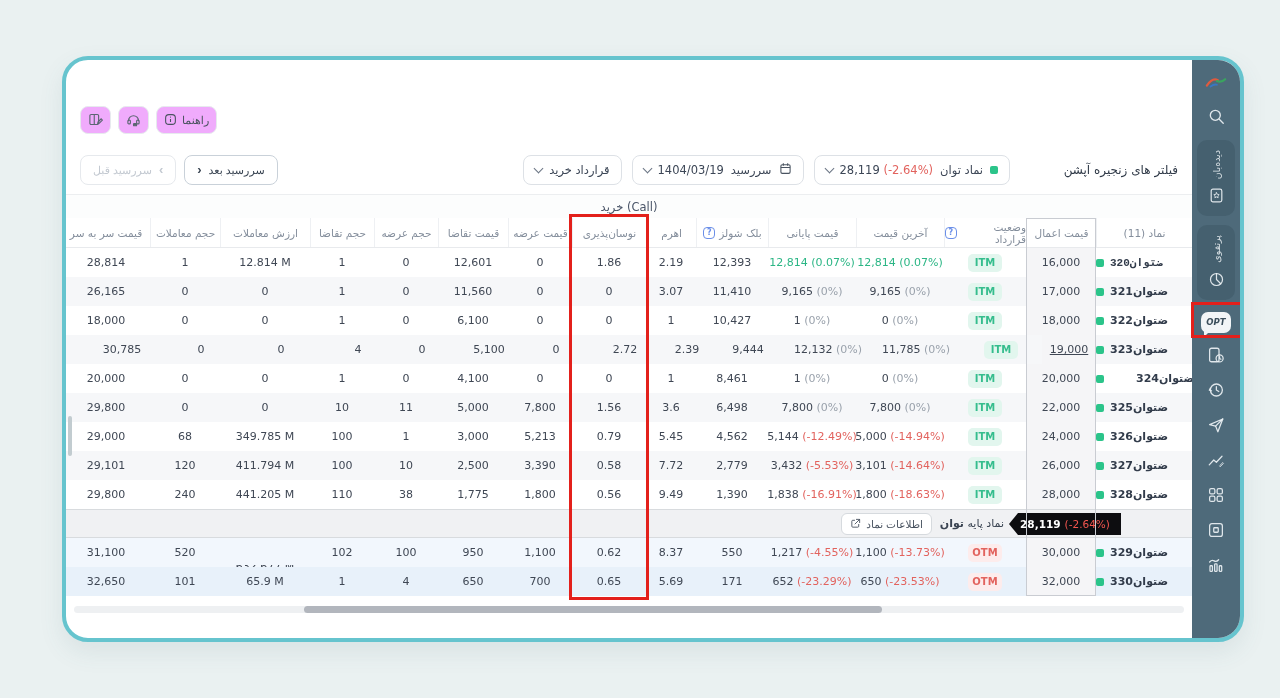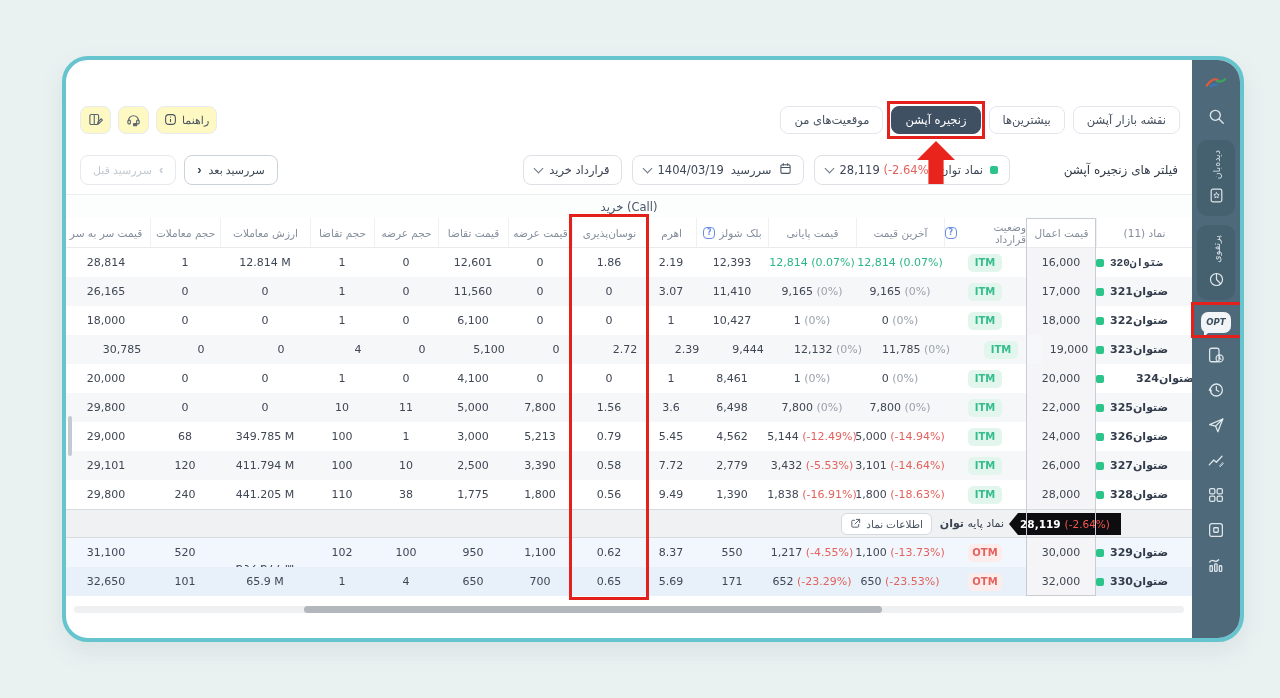--- a/index.html
+++ b/index.html
@@ -28,21 +28,21 @@
   
   .toolbar { position:absolute; top:46px; left:0; right:48px; height:28px; }
   .tabs { position:absolute; right:12px; top:0; display:flex; flex-direction:row-reverse; gap:8px; direction:rtl; }
   .tab { height:28px; padding:0 13px; display:flex; align-items:center; background:#fff;
          border:1px solid #e3e7ec; border-radius:8px; font-size:11.5px; color:#45505e; cursor:pointer; white-space:nowrap; }
   .tab.active { background:#3e5062; border-color:#3e5062; color:#fff; position:relative; }
   .tab-redbox { position:absolute; inset:-6px -5px -6px -5px; border:3px solid #e3201b; pointer-events:none; }
   .red-arrow { position:absolute; top:34px; left:50%; transform:translateX(-50%); width:38px; height:43px;
                background:#e8241c; clip-path:polygon(50% 0,100% 44%,70% 44%,70% 100%,30% 100%,30% 44%,0 44%); z-index:6; }
   .tool-btns { position:absolute; left:14px; top:0; display:flex; gap:7px; }
-  .tbtn { height:28px; min-width:30px; padding:0 7px; background:#fef9c3; border:1px solid #e7eaee; border-radius:8px;
+  .tbtn { height:28px; min-width:30px; padding:0 7px; background:#f0abfc; border:1px solid #e7eaee; border-radius:8px;
           display:flex; align-items:center; justify-content:center; gap:5px; font-size:11px; color:#49535f; cursor:pointer; }
 
   
   .filters { position:absolute; top:95px; left:0; right:48px; height:30px; direction:rtl; }
   .f-title { position:absolute; right:14px; top:8px; font-size:12px; color:#303a48; font-weight:500; }
   .dds { position:absolute; right:182px; top:0; display:flex; gap:10px; direction:rtl; }
   .dd { height:30px; background:#fff; border:1px solid #dde1e6; border-radius:8px; padding:0 11px;
         display:flex; align-items:center; gap:7px; font-size:11.5px; color:#3c4656; cursor:pointer; direction:rtl; }
   .chev { width:7px; height:7px; border-left:1.6px solid #6b7584; border-bottom:1.6px solid #6b7584;
           transform:rotate(-45deg); margin-top:-3px; flex:0 0 auto; }
@@ -107,36 +107,20 @@
   .hthumb { position:absolute; left:230px; width:578px; top:0; height:7px; background:#b2b6bd; border-radius:4px; cursor:pointer; }
   .vthumb { position:absolute; left:2px; top:356px; width:4px; height:40px; background:#c2ccd0; border-radius:2px; cursor:pointer; }
 </style>
 </head>
 <body>
 
 <div class="card">
   <div class="card-in">
 
     <div class="toolbar">
-      <div class="tabs" id="tabs">
-          <div class="tab">
-            <span>موقعیت‌های من</span>
-          </div>
-          <div class="tab active">
-            <span>زنجیره آپشن</span>
-            <div class="tab-redbox"></div>
-            <div class="red-arrow"></div>
-          </div>
-          <div class="tab">
-            <span>بیشترین‌ها</span>
-          </div>
-          <div class="tab">
-            <span>نقشه بازار آپشن</span>
-          </div>
-        </div>
       <div class="tool-btns" id="tool-btns">
           <button class="tbtn">
             <span><svg width="15" height="15" viewBox="0 0 24 24" fill="none" stroke="#5b6672" stroke-width="1.8" stroke-linecap="round">
                 <rect x="3" y="4" width="14" height="16" rx="2"></rect>
                 <line x1="10" y1="4" x2="10" y2="20"></line>
                 <path d="M16 16l5-5 2 2-5 5-2.5.5z"></path>
               </svg></span>
           </button>
           <button class="tbtn">
             <span><svg width="15" height="15" viewBox="0 0 24 24" fill="none" stroke="#5b6672" stroke-width="1.8" stroke-linecap="round">
@@ -326,21 +310,21 @@
           <div class="td" style="width: 64px;">1</div>
           <div class="td" style="width: 90px;">0</div>
           <div class="td" style="width: 70px;">0</div>
           <div class="td" style="width: 88px;">18,000</div>
         </div>
         <div class="row tr alt">
           <div class="td sym" style="width: 96px;">
             <span>ضتوان323</span>
             <span class="gdot"></span>
           </div>
-          <div class="td strike" style="width: 54px;">19,000</div>
+          <div class="td strike" style="width: 54px; text-decoration: underline;">19,000</div>
           <div class="td" style="width: 82px;">
             <span class="badge itm">ITM</span>
           </div>
           <div class="td" style="width: 88px;">
             <span class="pv"><span class="v ">11,785</span> <span class="p zero">(0%)</span></span>
           </div>
           <div class="td" style="width: 88px;">
             <span class="pv"><span class="v ">12,132</span> <span class="p zero">(0%)</span></span>
           </div>
           <div class="td" style="width: 72px;">9,444</div>

